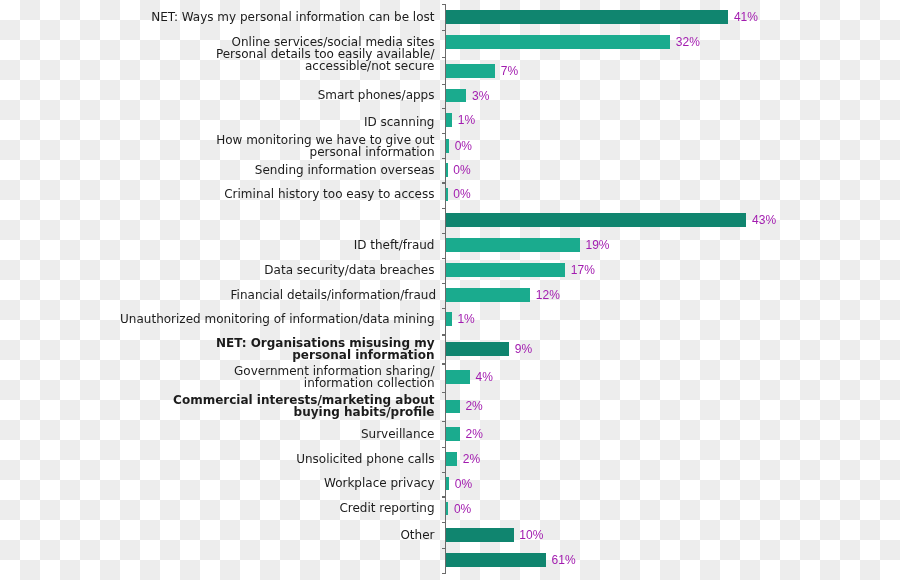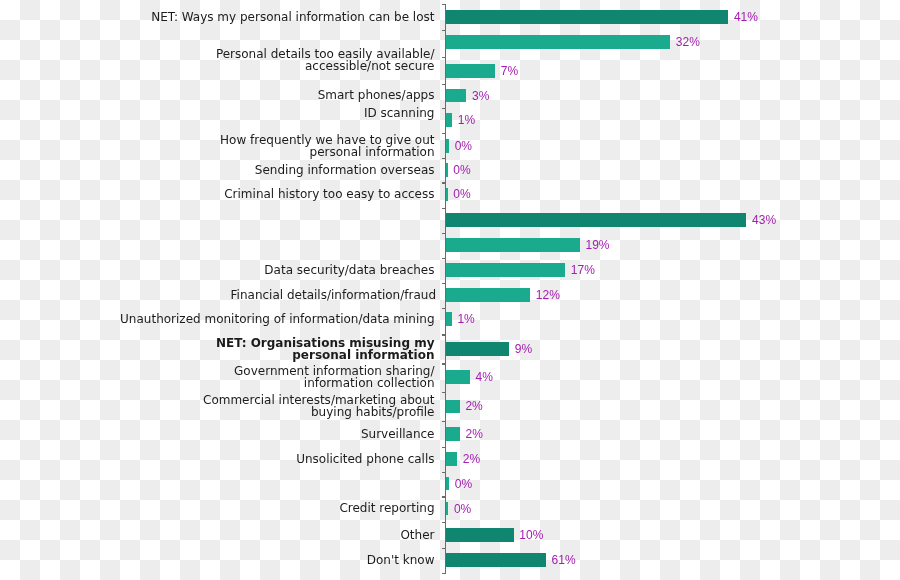--- a/index.html
+++ b/index.html
@@ -54,76 +54,78 @@
     <div class="tick" style="left: 441.5px; top: 447.1px; width: 3.7px; height: 1.2px; background: rgb(107, 107, 107);"></div>
     <div class="tick" style="left: 441.5px; top: 471.7px; width: 3.7px; height: 1.2px; background: rgb(107, 107, 107);"></div>
     <div class="tick" style="left: 441.5px; top: 496.35px; width: 3.7px; height: 1.2px; background: rgb(107, 107, 107);"></div>
     <div class="tick" style="left: 441.5px; top: 522.05px; width: 3.7px; height: 1.2px; background: rgb(107, 107, 107);"></div>
     <div class="tick" style="left: 441.5px; top: 547.7px; width: 3.7px; height: 1.2px; background: rgb(107, 107, 107);"></div>
     <div class="tick" style="left: 441.5px; top: 572.6px; width: 3.7px; height: 1.2px; background: rgb(107, 107, 107);"></div>
     <div class="bar" style="left: 446.2px; top: 9.9px; width: 282.1px; height: 13.9px; background: rgb(16, 133, 111);"></div>
     <div class="cat-label" style="right: 465.5px; top: -2.35px; height: 40px;">NET: Ways my personal information can be lost</div>
     <div class="val-label" style="left: 733.9px; top: 10.55px; height: 14px; display: flex; align-items: center;">41%</div>
     <div class="bar" style="left: 446.2px; top: 35.3px; width: 224px; height: 13.9px; background: rgb(26, 171, 142);"></div>
+    <div class="cat-label" style="right: 465.5px; top: 23.05px; height: 40px;">Online services/social media sites</div>
     <div class="val-label" style="left: 675.8px; top: 35.95px; height: 14px; display: flex; align-items: center;">32%</div>
     <div class="bar" style="left: 446.2px; top: 63.9px; width: 49px; height: 13.9px; background: rgb(26, 171, 142);"></div>
     <div class="cat-label" style="right: 465.5px; top: 41px; height: 40px;">Personal details too easily available/
 accessible/not secure</div>
     <div class="val-label" style="left: 500.8px; top: 64.55px; height: 14px; display: flex; align-items: center;">7%</div>
     <div class="bar" style="left: 446.2px; top: 88.6px; width: 20.3px; height: 13.9px; background: rgb(26, 171, 142);"></div>
     <div class="cat-label" style="right: 465.5px; top: 76.35px; height: 40px;">Smart phones/apps</div>
     <div class="val-label" style="left: 472.1px; top: 89.25px; height: 14px; display: flex; align-items: center;">3%</div>
     <div class="bar" style="left: 446.2px; top: 113.1px; width: 5.95px; height: 13.9px; background: rgb(26, 171, 142);"></div>
-    <div class="cat-label" style="right: 465.5px; top: 94px; height: 40px;">ID scanning</div>
+    <div class="cat-label" style="right: 465.5px; top: 103px; height: 40px;">ID scanning</div>
     <div class="val-label" style="left: 457.75px; top: 113.75px; height: 14px; display: flex; align-items: center;">1%</div>
     <div class="bar" style="left: 446.2px; top: 138.9px; width: 2.87px; height: 13.9px; background: rgb(26, 171, 142);"></div>
-    <div class="cat-label" style="right: 465.5px; top: 126.65px; height: 40px;">How frequently we have to give out
+    <div class="cat-label" style="right: 465.5px; top: 126.65px; height: 40px;">How monitoring we have to give out
 personal information</div>
     <div class="val-label" style="left: 454.67px; top: 139.55px; height: 14px; display: flex; align-items: center;">0%</div>
     <div class="bar" style="left: 446.2px; top: 162.9px; width: 1.54px; height: 13.9px; background: rgb(26, 171, 142);"></div>
     <div class="cat-label" style="right: 465.5px; top: 150.65px; height: 40px;">Sending information overseas</div>
     <div class="val-label" style="left: 453.34px; top: 163.55px; height: 14px; display: flex; align-items: center;">0%</div>
     <div class="bar" style="left: 446.2px; top: 187.5px; width: 1.54px; height: 13.9px; background: rgb(26, 171, 142);"></div>
     <div class="cat-label" style="right: 465.5px; top: 175.25px; height: 40px;">Criminal history too easy to access</div>
     <div class="val-label" style="left: 453.34px; top: 188.15px; height: 14px; display: flex; align-items: center;">0%</div>
     <div class="bar" style="left: 446.2px; top: 213.4px; width: 300.3px; height: 13.9px; background: rgb(16, 133, 111);"></div>
     <div class="val-label" style="left: 752.1px; top: 214.05px; height: 14px; display: flex; align-items: center;">43%</div>
     <div class="bar" style="left: 446.2px; top: 238px; width: 133.7px; height: 13.9px; background: rgb(26, 171, 142);"></div>
+    <div class="cat-label" style="right: 465.5px; top: 225.75px; height: 40px;">ID theft/fraud</div>
     <div class="val-label" style="left: 585.5px; top: 238.65px; height: 14px; display: flex; align-items: center;">19%</div>
     <div class="bar" style="left: 446.2px; top: 263.1px; width: 119px; height: 13.9px; background: rgb(26, 171, 142);"></div>
     <div class="cat-label" style="right: 465.5px; top: 250.85px; height: 40px;">Data security/data breaches</div>
     <div class="val-label" style="left: 570.8px; top: 263.75px; height: 14px; display: flex; align-items: center;">17%</div>
     <div class="bar" style="left: 446.2px; top: 288.1px; width: 84px; height: 13.9px; background: rgb(26, 171, 142);"></div>
     <div class="cat-label" style="right: 464px; top: 275.85px; height: 40px;">Financial details/information/fraud</div>
     <div class="val-label" style="left: 535.8px; top: 288.75px; height: 14px; display: flex; align-items: center;">12%</div>
     <div class="bar" style="left: 446.2px; top: 312.4px; width: 5.6px; height: 13.9px; background: rgb(26, 171, 142);"></div>
     <div class="cat-label" style="right: 465.5px; top: 300.15px; height: 40px;">Unauthorized monitoring of information/data mining</div>
     <div class="val-label" style="left: 457.4px; top: 313.05px; height: 14px; display: flex; align-items: center;">1%</div>
     <div class="bar" style="left: 446.2px; top: 342px; width: 63px; height: 13.9px; background: rgb(16, 133, 111);"></div>
     <div class="cat-label" style="right: 465.5px; top: 329.75px; height: 40px; font-weight: bold;">NET: Organisations misusing my
 personal information</div>
     <div class="val-label" style="left: 514.8px; top: 342.65px; height: 14px; display: flex; align-items: center;">9%</div>
     <div class="bar" style="left: 446.2px; top: 370.4px; width: 23.8px; height: 13.9px; background: rgb(26, 171, 142);"></div>
     <div class="cat-label" style="right: 465.5px; top: 358.15px; height: 40px;">Government information sharing/
 information collection</div>
     <div class="val-label" style="left: 475.6px; top: 371.05px; height: 14px; display: flex; align-items: center;">4%</div>
     <div class="bar" style="left: 446.2px; top: 399.5px; width: 13.65px; height: 13.9px; background: rgb(26, 171, 142);"></div>
-    <div class="cat-label" style="right: 465.5px; top: 387.25px; height: 40px;">Commercial interests/marketing about
+    <div class="cat-label" style="right: 465.5px; top: 387.25px; height: 40px; font-weight: bold;">Commercial interests/marketing about
 buying habits/profile</div>
     <div class="val-label" style="left: 465.45px; top: 400.15px; height: 14px; display: flex; align-items: center;">2%</div>
     <div class="bar" style="left: 446.2px; top: 427.4px; width: 13.79px; height: 13.9px; background: rgb(26, 171, 142);"></div>
     <div class="cat-label" style="right: 465.5px; top: 415.15px; height: 40px;">Surveillance</div>
     <div class="val-label" style="left: 465.59px; top: 428.05px; height: 14px; display: flex; align-items: center;">2%</div>
     <div class="bar" style="left: 446.2px; top: 452.3px; width: 10.92px; height: 13.9px; background: rgb(26, 171, 142);"></div>
     <div class="cat-label" style="right: 465.5px; top: 440.05px; height: 40px;">Unsolicited phone calls</div>
     <div class="val-label" style="left: 462.72px; top: 452.95px; height: 14px; display: flex; align-items: center;">2%</div>
     <div class="bar" style="left: 446.2px; top: 476.6px; width: 3.01px; height: 13.9px; background: rgb(26, 171, 142);"></div>
+    <div class="cat-label" style="right: 465.5px; top: 464.35px; height: 40px;">Workplace privacy</div>
     <div class="val-label" style="left: 454.81px; top: 477.25px; height: 14px; display: flex; align-items: center;">0%</div>
     <div class="bar" style="left: 446.2px; top: 501.6px; width: 2.1px; height: 13.9px; background: rgb(26, 171, 142);"></div>
     <div class="cat-label" style="right: 465.5px; top: 489.35px; height: 40px;">Credit reporting</div>
     <div class="val-label" style="left: 453.9px; top: 502.25px; height: 14px; display: flex; align-items: center;">0%</div>
     <div class="bar" style="left: 446.2px; top: 528px; width: 67.55px; height: 13.9px; background: rgb(16, 133, 111);"></div>
     <div class="cat-label" style="right: 465.5px; top: 515.75px; height: 40px;">Other</div>
     <div class="val-label" style="left: 519.35px; top: 528.65px; height: 14px; display: flex; align-items: center;">10%</div>
     <div class="bar" style="left: 446.2px; top: 552.9px; width: 99.75px; height: 13.9px; background: rgb(16, 133, 111);"></div>
-    <div class="cat-label" style="right: 465.5px; top: 540.65px; height: 40px;">Don't know</div>
     <div class="val-label" style="left: 551.55px; top: 553.55px; height: 14px; display: flex; align-items: center;">61%</div>
   </div>
 
 </body></html>

